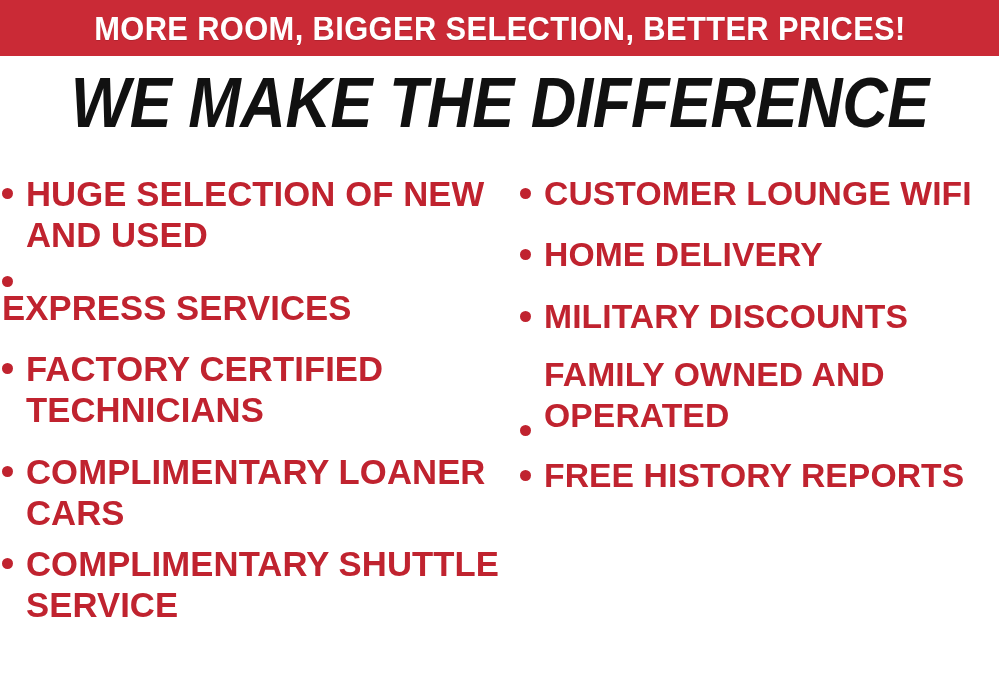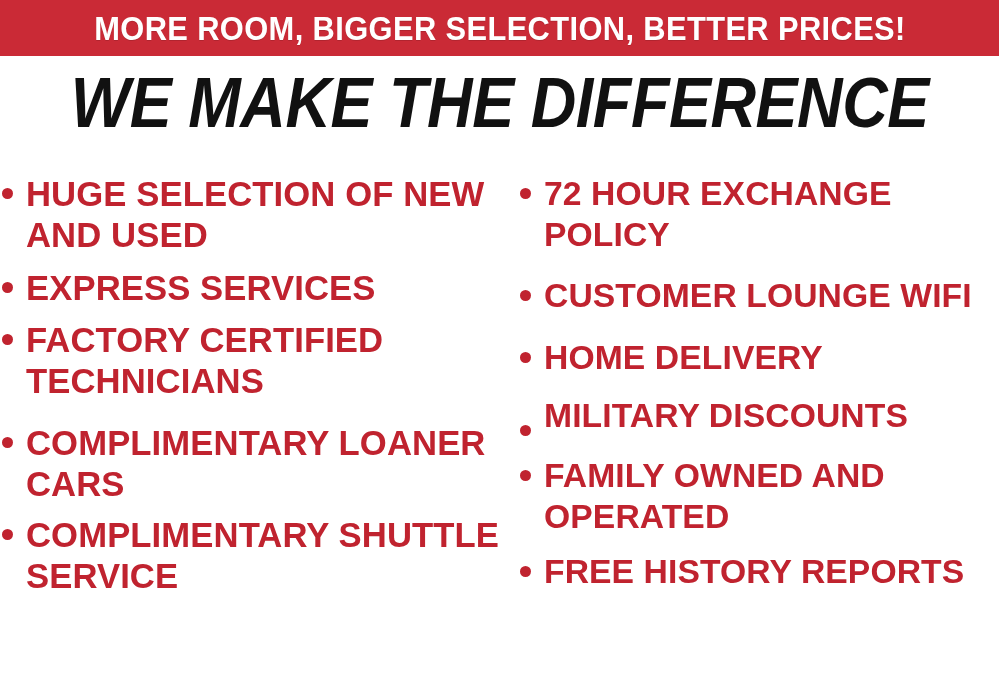--- a/index.html
+++ b/index.html
@@ -117,22 +117,22 @@
     font-size: 35px;
     line-height: 41px;
     color: #c0232f;
     letter-spacing: 0.1px;
     transform: scaleX(0.99);
     transform-origin: left center;
   }
 
   
   .col-left  .bullet-item:nth-child(1) { margin-top: 21px; }
-  .col-left  .bullet-item:nth-child(2) { margin-top: 12px; }
-  .col-left  .bullet-item:nth-child(3) { margin-top: 11px; }
+  .col-left  .bullet-item:nth-child(2) { margin-top: 6px; flex-direction: column; }
+  .col-left  .bullet-item:nth-child(3) { margin-top: 20px; }
   .col-left  .bullet-item:nth-child(4) { margin-top: 21px; }
   .col-left  .bullet-item:nth-child(5) { margin-top: 10px; }
 
   .col-right .bullet-item:nth-child(1) { margin-top: 21px; }
   .col-right .bullet-item:nth-child(2) { margin-top: 20px; }
   .col-right .bullet-item:nth-child(3) { margin-top: 21px; }
   .col-right .bullet-item:nth-child(4) { margin-top: 17px; align-items: flex-end; }
   .col-right .bullet-item:nth-child(5) { margin-top: 19px; }
   .col-right .bullet-item:nth-child(6) { margin-top: 14px; }
 
@@ -172,24 +172,20 @@
       </div>
       <div class="bullet-item">
         <span class="bullet-dot"></span>
         <span class="bullet-label">COMPLIMENTARY SHUTTLE SERVICE</span>
       </div>
     </div>
 
     <div class="col col-right">
       <div class="bullet-item">
         <span class="bullet-dot"></span>
-        <span class="bullet-label">72 HOUR EXCHANGE POLICY</span>
-      </div>
-      <div class="bullet-item">
-        <span class="bullet-dot"></span>
         <span class="bullet-label">CUSTOMER LOUNGE WIFI</span>
       </div>
       <div class="bullet-item">
         <span class="bullet-dot"></span>
         <span class="bullet-label">HOME DELIVERY</span>
       </div>
       <div class="bullet-item">
         <span class="bullet-dot"></span>
         <span class="bullet-label">MILITARY DISCOUNTS</span>
       </div>

